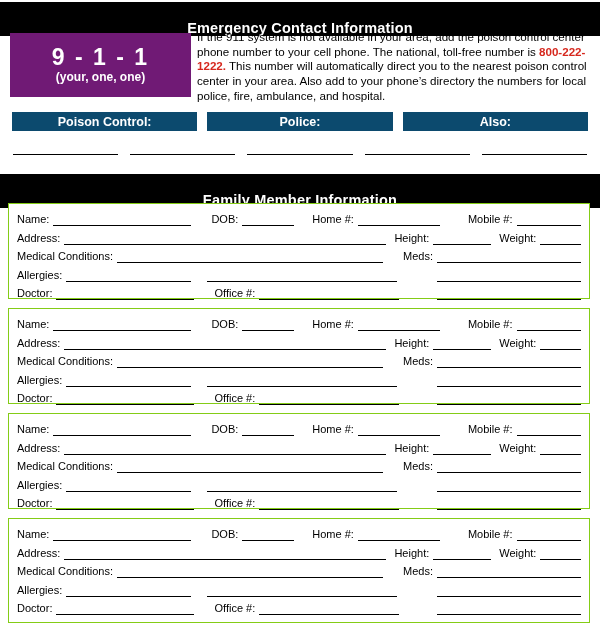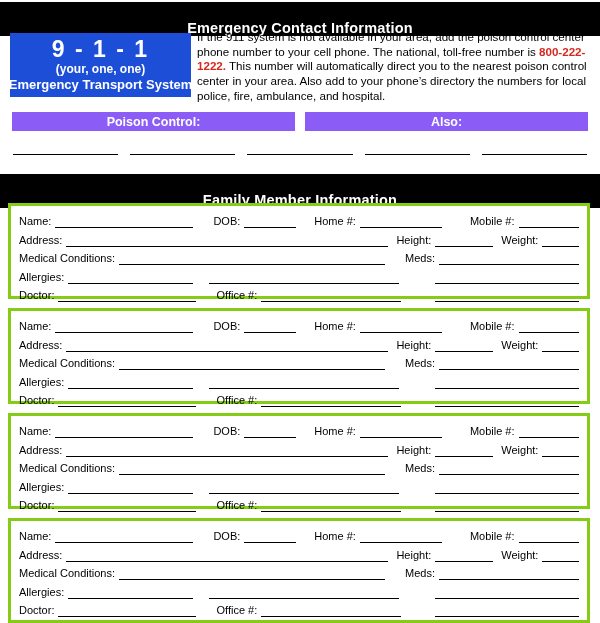--- a/index.html
+++ b/index.html
@@ -15,52 +15,52 @@
     position: absolute; left: 0; width: 600px; height: 34px;
     background: #000; color: #fff;
     display: flex; align-items: flex-end; justify-content: center;
     font-weight: bold; font-size: 14.5px; letter-spacing: 0.2px;
   }
   .header-bar { top: 2px; }
   .family-bar { top: 174px; }
 
   .callout {
     position: absolute; left: 10px; top: 33px; width: 181px; height: 64px;
-    background: #1d4ed8; color: #fff; text-align: center;
+    background: #701a75; color: #fff; text-align: center;
     display: flex; flex-direction: column; align-items: center; justify-content: center;
   }
   .callout-number { font-size: 23px; font-weight: bold; letter-spacing: 2px; line-height: 25px; }
   .callout-sub { font-size: 12px; font-weight: bold; line-height: 15px; }
   .callout-cap { font-size: 13px; font-weight: bold; line-height: 16px; white-space: nowrap; }
 
   .intro {
     position: absolute; left: 197px; top: 30px; width: 398px;
     font-size: 11.6px; line-height: 14.7px;
   }
   .phone { color: #d6281e; font-weight: bold; }
 
   .contact-bars {
     position: absolute; left: 12px; top: 112px; width: 576px; height: 19px;
     display: flex; gap: 10px;
   }
   .contact-bar {
-    flex: 1; background: #8b5cf6; color: #fff;
+    flex: 1; background: #0c4a6e; color: #fff;
     display: flex; align-items: center; justify-content: center;
     font-weight: bold; font-size: 12.5px; white-space: nowrap;
   }
   .contact-lines {
     position: absolute; left: 12px; top: 143px; width: 576px;
     display: flex; gap: 10px;
   }
   .contact-line { flex: 1; height: 12px; border-bottom: 1.5px solid #000; margin: 0 1px; }
 
   .members { position: absolute; left: 8px; top: 203px; width: 582px; }
   .member-block {
     width: 582px; height: 96px;
-    border: 3px solid #84cc16;
+    border: 1px solid #84cc16;
     margin-bottom: 9px;
     padding: 4px 8px 0;
     background: #fff;
   }
   .member-block:last-child { height: 105px; margin-bottom: 0; }
 
   .row { display: flex; align-items: flex-end; height: 18.4px; font-size: 11px; }
   .lbl { line-height: 14px; margin-right: 4px; white-space: nowrap; }
   .fl { display: inline-block; height: 1px; border-bottom: 1.5px solid #000; }
   .grow { flex: 1; }
@@ -77,27 +77,27 @@
 </head>
 <body>
 
 <div class="bar header-bar">
   <span>Emergency Contact Information</span>
 </div>
 
 <div class="callout">
   <div class="callout-number">9 - 1 - 1</div>
   <div class="callout-sub">(your, one, one)</div>
-  <div class="callout-cap">Emergency Transport System</div>
 </div>
 
 <p class="intro"><span>If the 911 system is not available in your area, add the poison control center phone number to your cell phone. The national, toll-free number is </span><span class="phone">800-222-1222.</span><span> This number will automatically direct you to the nearest poison control center in your area. Also add to your phone’s directory the numbers for local police, fire, ambulance, and hospital.</span></p>
 
 <div class="contact-bars">
   <div class="contact-bar">Poison Control:</div>
+  <div class="contact-bar">Police:</div>
   <div class="contact-bar">Also:</div>
 </div>
 
 <div class="contact-lines">
   <div class="contact-line"></div>
   <div class="contact-line"></div>
   <div class="contact-line"></div>
   <div class="contact-line"></div>
   <div class="contact-line"></div>
 </div>

